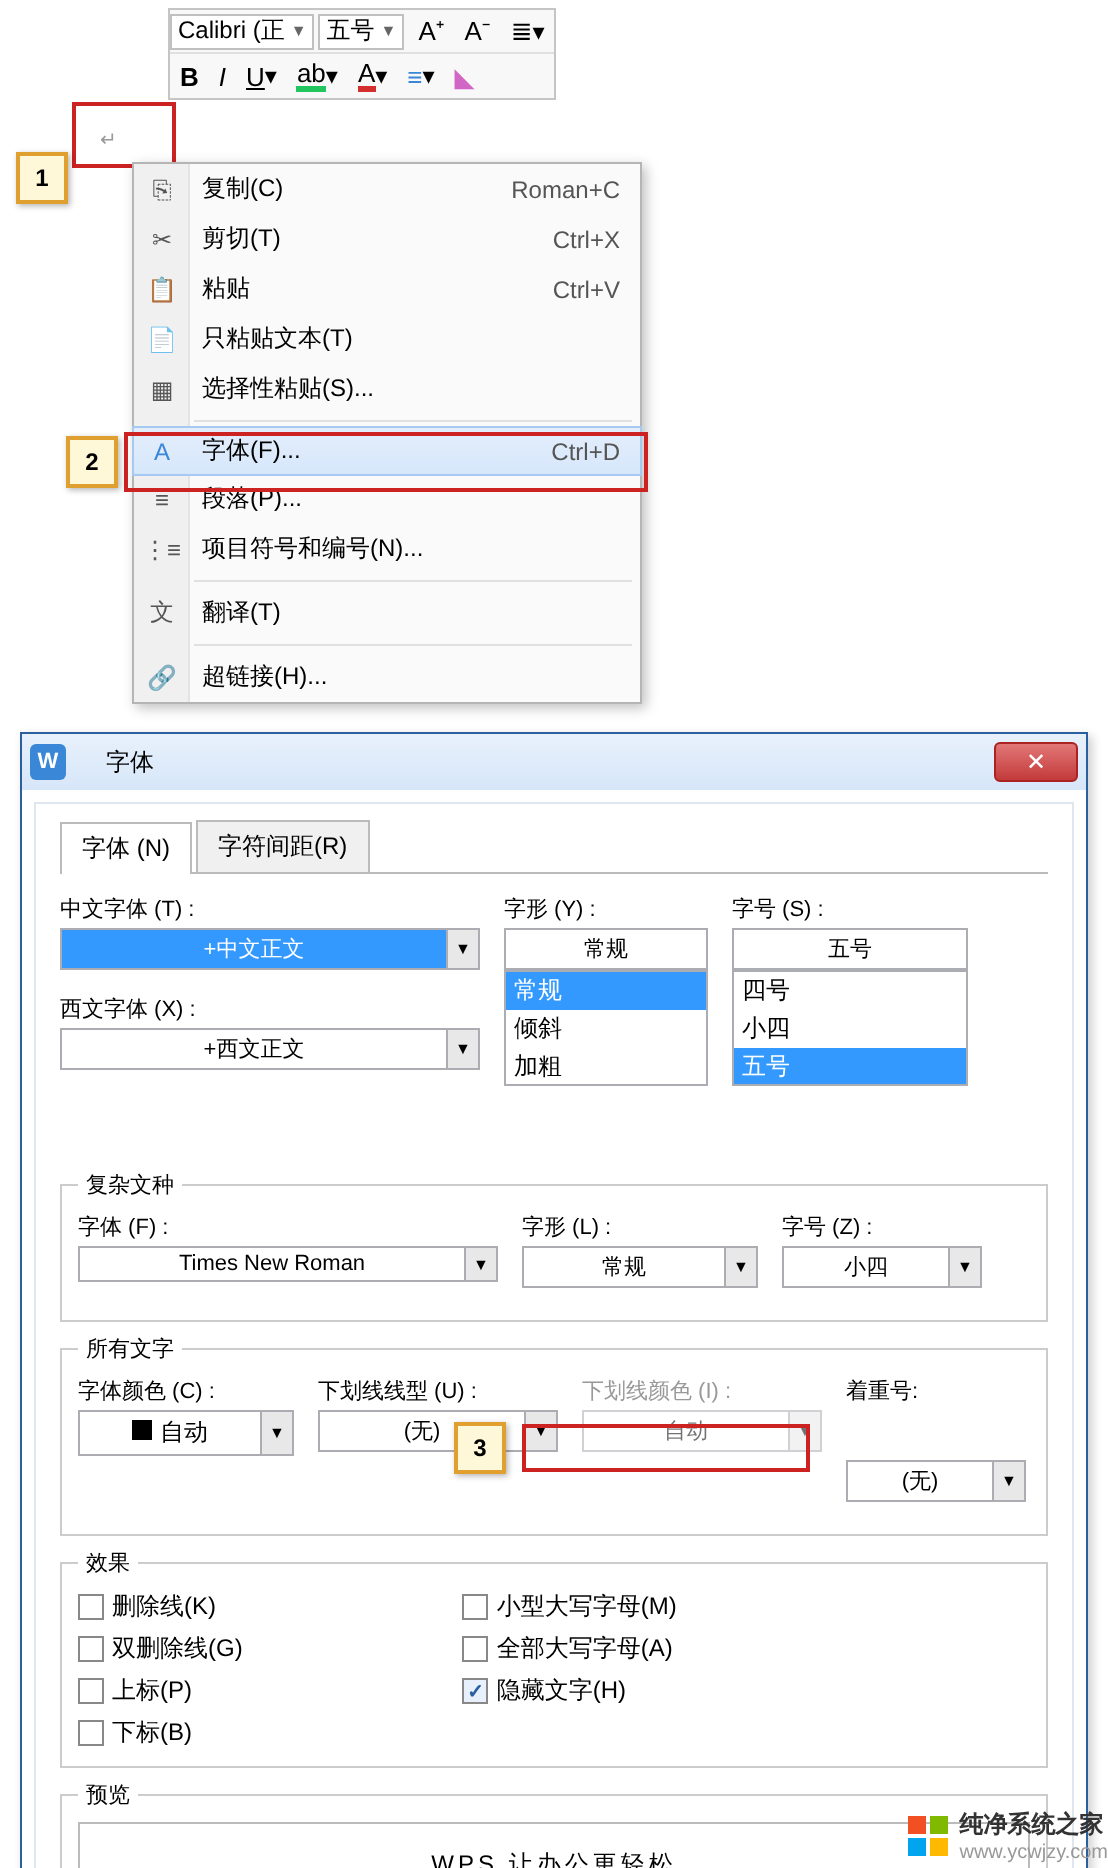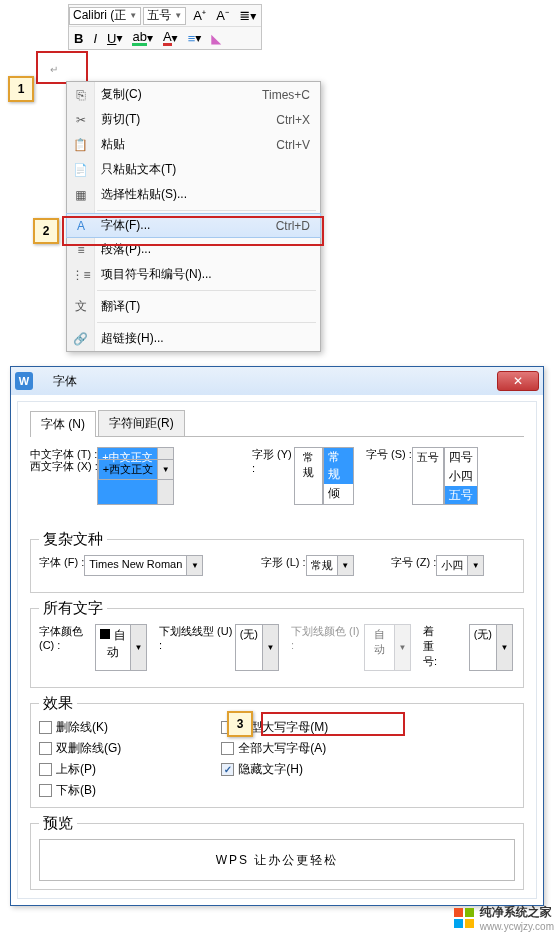--- a/index.html
+++ b/index.html
@@ -1,19 +1,19 @@
 <!DOCTYPE html>
 <html><head>
 <meta charset="utf-8">
 <style>
   * { box-sizing: border-box; font-family: "Microsoft YaHei", Arial, sans-serif; font-size: 12px; }
   body { margin: 0; padding: 0; width: 554px; height: 934px; background: #fff; position: relative; }
 
   
-  .toolbar { position: absolute; left: 68px; top: 4px; border: 1px solid #c5c5c5; background: #f8f8f8; }
+  .toolbar { position: absolute; left: 84px; top: 4px; border: 1px solid #c5c5c5; background: #f8f8f8; }
   .toolbar-row { display: flex; align-items: center; height: 22px; border-bottom: 1px solid #e0e0e0; }
   .toolbar-row:last-child { border-bottom: none; }
   .tb-btn { display: inline-flex; align-items: center; justify-content: center; height: 20px; padding: 0 3px; margin: 0 1px; border: 1px solid transparent; }
   .font-select { display:inline-flex; align-items:center; border:1px solid #c0c0c0; background:#fff; height:18px; padding:0 3px; font-size:11px; margin-right:2px;}
   .font-select .caret{ margin-left:3px; font-size:8px; color:#666;}
   .glyph{ font-size:13px; line-height:1; }
   .bold{font-weight:bold;} .italic{font-style:italic;} .under{text-decoration:underline;}
 
   
   .callout { position:absolute; width:26px; height:26px; border:2px solid #e0a030; background:#fff8d8; display:flex; align-items:center; justify-content:center; font-weight:bold; font-size:14px; box-shadow:1px 1px 3px rgba(0,0,0,.3);}
@@ -32,32 +32,32 @@
   .dialog { position:absolute; left:10px; top:366px; width:534px; border:1px solid #2a5fa0; background:#fff; box-shadow:2px 2px 5px rgba(0,0,0,.2);}
   .titlebar{ height:28px; background:linear-gradient(#e8f1fb,#d6e6f9); display:flex; align-items:center; padding:0 4px;}
   .titlebar .appicon{ width:18px; height:18px; background:#3a87d8; color:#fff; display:flex; align-items:center; justify-content:center; font-weight:bold; border-radius:3px; font-size:11px;}
   .titlebar .title{ margin-left:20px;}
   .closebtn{ margin-left:auto; width:42px; height:20px; background:linear-gradient(#e27777,#c33a3a); color:#fff; display:flex; align-items:center; justify-content:center; border:1px solid #a22; border-radius:3px;}
   .dlgbody{ padding:8px 12px 2px; border:1px solid #dfe6ee; margin:6px;}
   .tabrow{ display:flex; border-bottom:1px solid #bbb; margin-bottom:10px;}
   .tab{ padding:4px 10px; border:1px solid #bbb; border-bottom:none; background:#f0f0f0; margin-right:2px; font-size:12px;}
   .tab.active{ background:#fff; position:relative; top:1px;}
   .fldrow{ display:flex; gap:12px; margin-bottom:8px;}
-  .fldcol{ display:flex; flex-direction:row;}
+  .fldcol{ display:flex; flex-direction:column;}
   .fldcol label{ font-size:11px; margin-bottom:2px;}
   .combo{ display:flex; border:1px solid #abadb3;}
   .combo .val{ flex:1; padding:2px 4px; font-size:11px;text-align:center;}
   .combo .btn{ width:16px; background:#e8e8e8; border-left:1px solid #abadb3; display:flex; align-items:center; justify-content:center; font-size:8px;}
   .combo.sel .val{ background:#3399ff; color:#fff;}
   .listbox{ border:1px solid #abadb3; padding:0; height:58px; overflow:hidden; font-size:11px;}
   .listbox .li{ padding:1px 4px;}
   .listbox .li.sel{ background:#3399ff; color:#fff;}
   fieldset{ border:1px solid #ccc; margin:6px 0; padding:6px 8px 8px;}
-  legend{ font-size:15px; padding:0 4px;}
-  .chkgrid{ display:flex; gap:30px;}
+  legend{ font-size:11px; padding:0 4px;}
+  .chkgrid{ display:flex; gap:40px;}
   .chkcol{ display:flex; flex-direction:column; gap:4px;}
   .chk{ display:flex; align-items:center; gap:4px; font-size:11px;}
   .chkbox{ width:13px; height:13px; border:1px solid #888; display:inline-flex; align-items:center; justify-content:center; font-size:10px; background:#fff;}
   .chkbox.checked{ background:#e8f0fb;}
   .chkbox.checked::after{ content:"✓"; color:#2a5fa0; font-weight:bold;}
   .preview{ border:1px solid #bbb; height:42px; display:flex; align-items:center; justify-content:center; font-size:15px; letter-spacing:2px;}
 
   
   .watermark{ position:absolute; bottom:2px; right:0; display:flex; align-items:center; gap:6px; font-size:14px;}
   .winlogo{ display:grid; grid-template-columns:9px 9px; grid-template-rows:9px 9px; gap:2px;}
@@ -123,21 +123,21 @@
 <div style="position:absolute; left:50px; top:64px; color:#999; font-size:10px;">↵</div>
 <div class="callout" style="left:8px; top:76px;">
     <span>1</span>
   </div>
 
 <div class="cxmenu">
   <div class="iconcol"></div>
   <div class="cxitem">
       <span class="icon">⎘</span>
       <span>复制(C)</span>
-      <span class="shortcut">Times+C</span>
+      <span class="shortcut">Roman+C</span>
     </div>
   <div class="cxitem">
       <span class="icon">✂</span>
       <span>剪切(T)</span>
       <span class="shortcut">Ctrl+X</span>
     </div>
   <div class="cxitem">
       <span class="icon">📋</span>
       <span>粘贴</span>
       <span class="shortcut">Ctrl+V</span>

